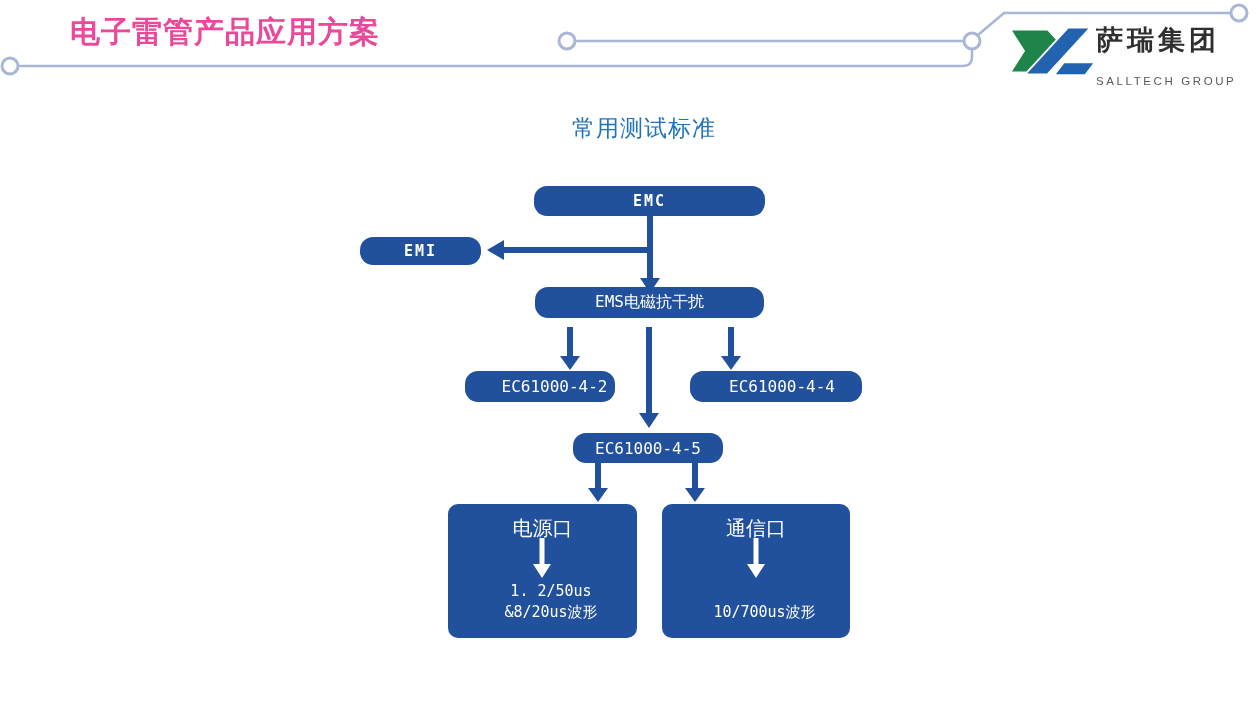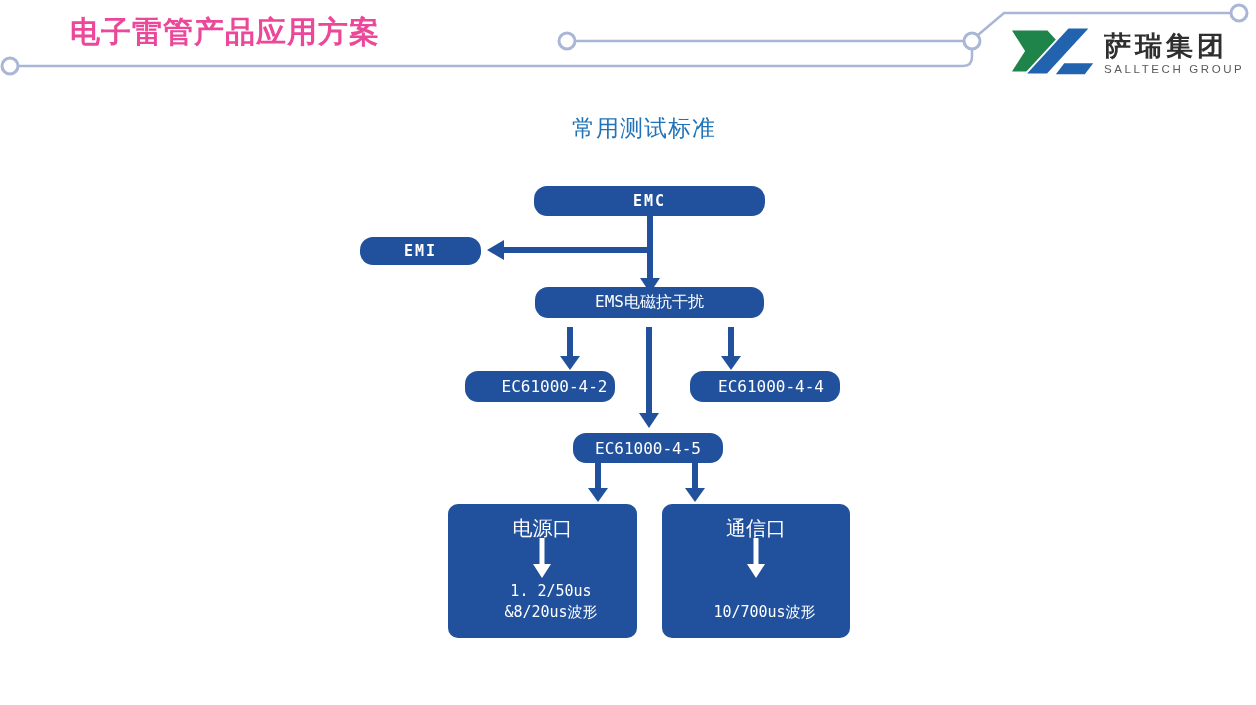--- a/index.html
+++ b/index.html
@@ -7,41 +7,41 @@
     position:relative;width:1256px;height:705px;background:#ffffff;
     overflow:hidden;font-family:"Liberation Sans","DejaVu Sans",sans-serif;
   }
   
   .header-title{
     position:absolute;left:70px;top:12px;
     font-size:30px;font-weight:900;color:#ec4899;letter-spacing:1px;
   }
   .decor-svg{position:absolute;left:0;top:0;width:1256px;height:95px;}
   
-  .logo{position:absolute;left:1012px;top:27px;display:flex;align-items:flex-end;gap:8px;}
+  .logo{position:absolute;left:1012px;top:27px;display:flex;align-items:flex-start;gap:0;}
   .logo-mark{width:84px;height:48px;display:block;}
   .logo-text{display:flex;flex-direction:column;line-height:1;}
   .logo-cn{font-size:27px;font-weight:bold;color:#2f2f2f;letter-spacing:4px;white-space:nowrap;}
-  .logo-en{font-size:11.5px;color:#58595b;letter-spacing:2.6px;margin-top:4px;white-space:nowrap;}
+  .logo-en{font-size:11.5px;color:#58595b;letter-spacing:2.6px;margin-top:22px;white-space:nowrap;}
   
   .diagram-title{
     position:absolute;left:572px;top:113px;
     font-size:23px;color:#2173b9;letter-spacing:1px;
   }
   .node{
     position:absolute;background:#21519c;color:#ffffff;border-radius:13px;
     display:flex;align-items:center;justify-content:center;
     font-family:"DejaVu Sans Mono","Liberation Sans",monospace,sans-serif;
     box-sizing:border-box;z-index:1;
   }
   .node-emc {left:534px;top:186px;width:231px;height:30px;font-size:15px;font-weight:bold;letter-spacing:2px;}
   .node-emi {left:360px;top:237px;width:121px;height:28px;font-size:15px;font-weight:bold;letter-spacing:2px;}
   .node-ems {left:535px;top:287px;width:229px;height:31px;font-size:16px;}
   .node-ec2 {left:465px;top:371px;width:150px;height:31px;font-size:16px;padding-left:29px;}
-  .node-ec4 {left:690px;top:371px;width:150px;height:31px;font-size:16px;padding-left:12px;}
+  .node-ec4 {left:690px;top:371px;width:172px;height:31px;font-size:16px;padding-left:12px;}
   .node-ec5 {left:573px;top:433px;width:150px;height:30px;font-size:16px;}
   .node-big{
     flex-direction:column;justify-content:space-between;border-radius:10px;
   }
   .node-power{left:448px;top:504px;width:189px;height:134px;}
   .node-comm {left:662px;top:504px;width:188px;height:134px;}
   .node-big .big-label{margin-top:11px;font-size:20px;}
   .node-big .big-detail{margin-bottom:14px;font-size:15px;line-height:1.45;text-align:center;margin-left:17px;}
   .arrows-svg{position:absolute;left:0;top:0;width:1256px;height:705px;z-index:2;pointer-events:none;}
 </style>

